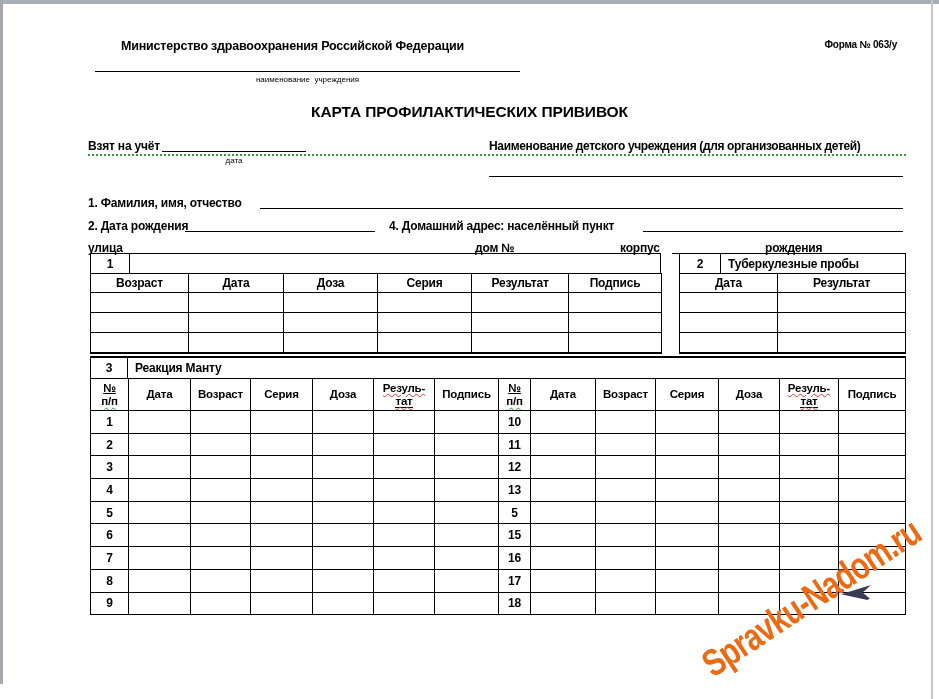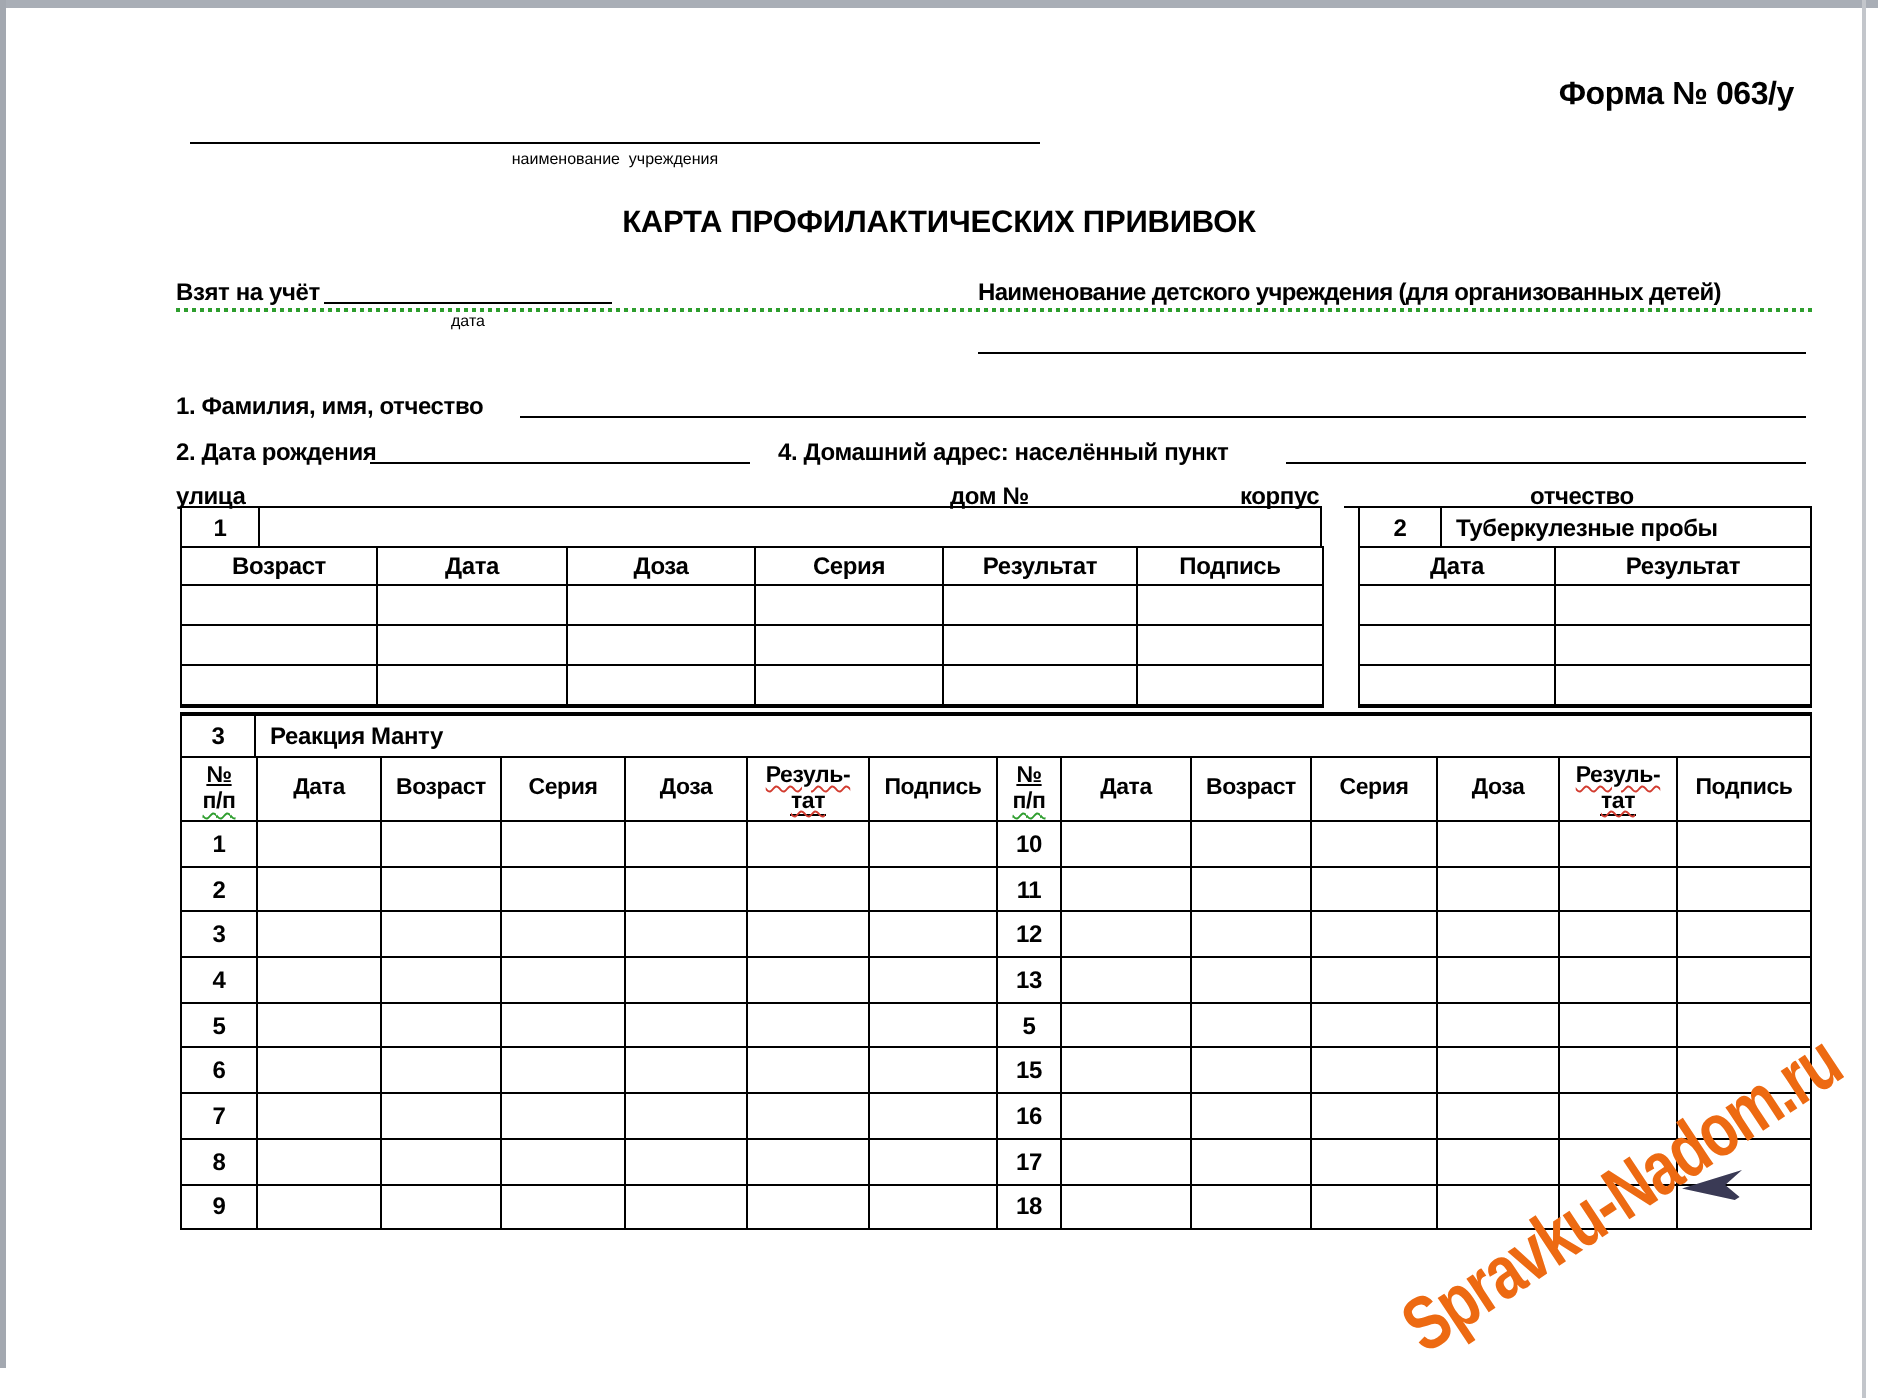--- a/index.html
+++ b/index.html
@@ -38,21 +38,22 @@
 </style>
 </head>
 <body>
 
 <div class="page">
 
   <div class="abs edge-top"></div>
   <div class="abs edge-left"></div>
   <div class="abs edge-right"></div>
 
-  <div class="abs b" style="right:42px;top:39px;font-size:16px;text-align:right;">Форма № 063/у</div>
+  <div class="abs b" style="left:121px;top:39px;font-size:12.5px;">Министерство здравоохранения Российской Федерации</div>
+  <div class="abs b" style="right:42px;top:39px;font-size:10px;text-align:right;">Форма № 063/у</div>
   <div class="abs line" style="left:95px;top:71px;width:425px;"></div>
   <div class="abs b" style="left:0;top:103px;width:939px;text-align:center;font-size:15.5px;letter-spacing:-0.1px;">КАРТА ПРОФИЛАКТИЧЕСКИХ ПРИВИВОК</div>
 
   <div class="abs small caption-pre" style="left:95px;top:75px;width:425px;text-align:center;">наименование  учреждения</div>
 
   <div class="abs b" style="left:88px;top:139px;font-size:12px;">Взят на учёт</div>
   <div class="abs line" style="left:162px;top:151px;width:144px;"></div>
   <div class="abs gdots" style="left:88px;top:154px;width:820px;"></div>
   <div class="abs small" style="left:162px;top:156px;width:144px;text-align:center;">дата</div>
   <div class="abs b" style="left:489px;top:139px;font-size:12px;letter-spacing:-0.35px;">Наименование детского учреждения (для организованных детей)</div>
@@ -65,21 +66,21 @@
   <div class="abs line" style="left:185px;top:231px;width:190px;"></div>
   <div class="abs b" style="left:389px;top:219px;font-size:12px;">4. Домашний адрес: населённый пункт</div>
   <div class="abs line" style="left:643px;top:231px;width:260px;"></div>
 
   <div class="abs b" style="left:88px;top:241px;font-size:12px;">улица</div>
   <div class="abs line" style="left:124px;top:253px;width:324px;"></div>
   <div class="abs b" style="left:475px;top:241px;font-size:12px;">дом №</div>
   <div class="abs line" style="left:523px;top:253px;width:84px;"></div>
   <div class="abs b" style="left:620px;top:241px;font-size:12px;">корпус</div>
   <div class="abs line" style="left:672px;top:253px;width:68px;"></div>
-  <div class="abs b" style="left:765px;top:241px;font-size:12px;">отчество</div>
+  <div class="abs b" style="left:765px;top:241px;font-size:12px;">рождения</div>
   <div class="abs line" style="left:833px;top:253px;width:70px;"></div>
 
   <div class="tbl" style="left:90px;top:253px;width:571px;">
     <div class="band" style="height:19px;">
       <div class="num" style="width:38px;">1</div>
     </div>
     <table style="border-bottom:2px solid #000;">
       <colgroup>
           <col style="width:98px">
           <col style="width:95px">

